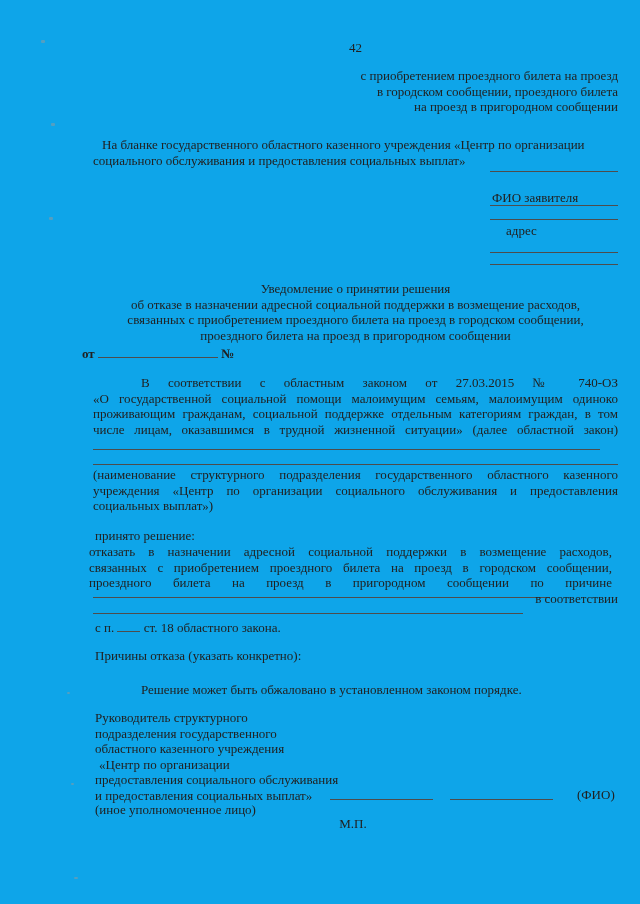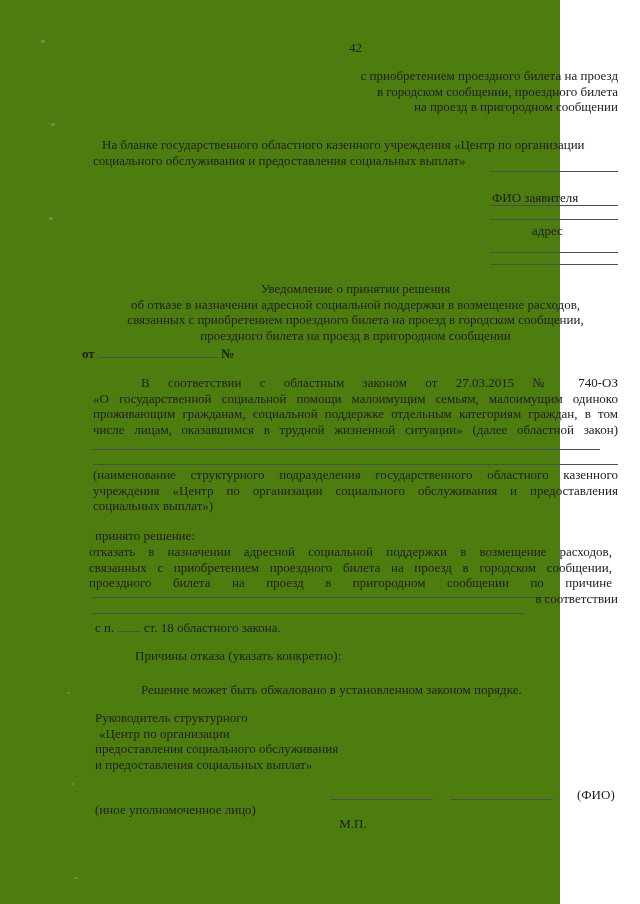--- a/index.html
+++ b/index.html
@@ -1,19 +1,19 @@
 <!DOCTYPE html>
 <html lang="ru"><head>
 <meta charset="utf-8">
 <style>
   html,body{margin:0;padding:0;background:#fff;}
   body{width:640px;height:904px;overflow:hidden;position:relative;
        font-family:"Liberation Serif","DejaVu Serif",serif;
        font-size:13px;color:#212121;}
-  .page{position:absolute;left:0;top:0;width:560px;height:904px;background:#4d7c0f;}
+  .page{position:absolute;left:0;top:0;width:640px;height:904px;background:#0ea5e9;}
   .abs{position:absolute;}
   .w{width:525px;left:93px;}
   .lh{line-height:15.5px;}
   .ctr{text-align:center;}
   .rgt{text-align:right;}
   
   .jl{text-align:justify;text-align-last:justify;line-height:15.5px;}
   .ind{text-indent:48px;}
   
   .rule{position:absolute;height:0;border-top:1px solid #4d4d4d;}
@@ -38,21 +38,21 @@
   <div class="abs w lh" style="top:137px;">
     <div style="padding-left:9px;">На бланке государственного областного казенного учреждения «Центр по организации</div>
     <div>социального обслуживания и предоставления социальных выплат»</div>
   </div>
 
   <div class="abs" style="left:490px;top:168px;width:128px;height:100px;">
     <div class="rule" style="left:0;top:3px;width:128px;"></div>
     <div class="abs" style="left:2px;top:22px;">ФИО заявителя</div>
     <div class="rule" style="left:0;top:37px;width:128px;"></div>
     <div class="rule" style="left:0;top:51px;width:128px;"></div>
-    <div class="abs" style="left:42px;top:55px;">адрес</div>
+    <div class="abs" style="left:16px;top:55px;">адрес</div>
     <div class="rule" style="left:0;top:84px;width:128px;"></div>
     <div class="rule" style="left:0;top:96px;width:128px;"></div>
   </div>
 
   <div class="abs w ctr lh" style="top:281px;">
     <div>Уведомление о принятии решения</div>
     <div>об отказе в назначении адресной социальной поддержки в возмещение расходов,</div>
     <div>связанных с приобретением проездного билета на проезд в городском сообщении,</div>
     <div>проездного билета на проезд в пригородном сообщении</div>
   </div>
@@ -85,26 +85,28 @@
   </div>
 
   <div class="rule" style="left:93px;top:597px;width:457px;"></div>
   <div class="abs" style="left:93px;top:591px;width:525px;text-align:right;">в соответствии</div>
   <div class="rule" style="left:93px;top:613px;width:430px;"></div>
 
   <div class="abs" style="left:95px;top:620px;">
     <span>с п.</span>&nbsp;<span class="blank" style="width:23px;"></span>&nbsp;<span>ст. 18 областного закона.</span>
   </div>
 
-  <div class="abs" style="left:95px;top:648px;margin-left:40px;">Причины отказа (указать конкретно):</div>
+  <div class="abs" style="left:95px;top:648px;">Причины отказа (указать конкретно):</div>
 
   <div class="abs w ind" style="top:682px;">Решение может быть обжаловано в установленном законом порядке.</div>
 
   <div class="abs" style="left:95px;top:710px;width:300px;">
     <div class="sigline">Руководитель структурного</div>
+    <div class="sigline">подразделения государственного</div>
+    <div class="sigline">областного казенного учреждения</div>
     <div class="sigline" style="padding-left:4px;">«Центр по организации</div>
     <div class="sigline">предоставления социального обслуживания</div>
     <div class="sigline">и предоставления социальных выплат»</div>
   </div>
   <div class="rule" style="left:330px;top:799px;width:103px;"></div>
   <div class="rule" style="left:450px;top:799px;width:103px;"></div>
   <div class="abs" style="left:577px;top:787px;">(ФИО)</div>
   <div class="abs" style="left:95px;top:802px;">(иное уполномоченное лицо)</div>
 
   <div class="abs ctr" style="left:93px;top:816px;width:520px;">М.П.</div>

